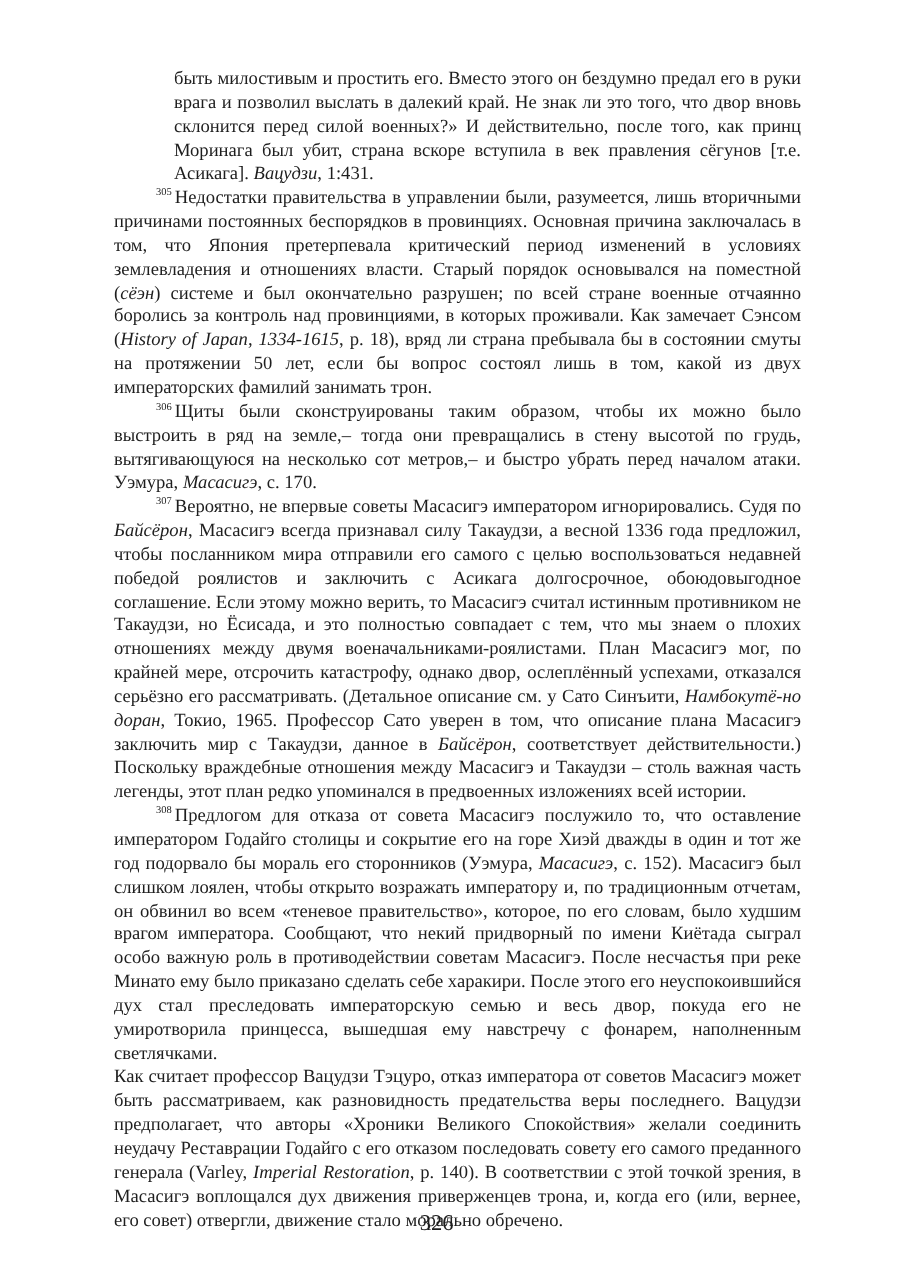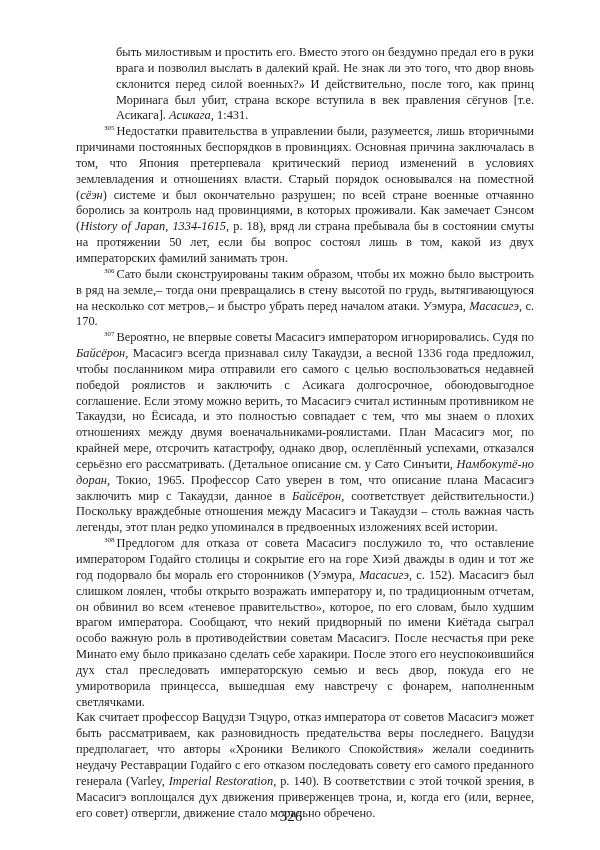--- a/index.html
+++ b/index.html
@@ -49,25 +49,25 @@
       font-size: 15px;
       font-family: "Liberation Serif", "DejaVu Serif", serif;
       color: #1e1e1e;
       padding-left: 35px;
     }
   </style>
 </head>
 <body>
 
 <div class="page">
-  <p class="block quote"><span>быть милостивым и простить его. Вместо этого он бездумно предал его в руки врага и позволил выслать в далекий край. Не знак ли это того, что двор вновь склонится перед силой военных?» И действительно, после того, как принц Моринага был убит, страна вскоре вступила в век правления сёгунов [т.е. Асикага]. </span><i>Асикага</i><span>, 1:431.</span></p>
+  <p class="block quote"><span>быть милостивым и простить его. Вместо этого он бездумно предал его в руки врага и позволил выслать в далекий край. Не знак ли это того, что двор вновь склонится перед силой военных?» И действительно, после того, как принц Моринага был убит, страна вскоре вступила в век правления сёгунов [т.е. Асикага]. </span><i>Вацудзи</i><span>, 1:431.</span></p>
 
   <div id="footnotes">
       <p class="block"><span class="fn-num">305</span><span>Недостатки правительства в управлении были, разумеется, лишь вторичными причинами постоянных беспорядков в провинциях. Основная причина заключалась в том, что Япония претерпевала критический период изменений в условиях землевладения и отношениях власти. Старый порядок основывался на поместной (</span><i>сёэн</i><span>) системе и был окончательно разрушен; по всей стране военные отчаянно боролись за контроль над провинциями, в которых проживали. Как замечает Сэнсом (</span><i>History of Japan, 1334-1615</i><span>, p. 18), вряд ли страна пребывала бы в состоянии смуты на протяжении 50 лет, если бы вопрос состоял лишь в том, какой из двух императорских фамилий занимать трон.</span></p>
-      <p class="block"><span class="fn-num">306</span><span>Сато были сконструированы таким образом, чтобы их можно было выстроить в ряд на земле,– тогда они превращались в стену высотой по грудь, вытягивающуюся на несколько сот метров,– и быстро убрать перед началом атаки. Уэмура, </span><i>Масасигэ</i><span>, с. 170.</span></p>
+      <p class="block"><span class="fn-num">306</span><span>Щиты были сконструированы таким образом, чтобы их можно было выстроить в ряд на земле,– тогда они превращались в стену высотой по грудь, вытягивающуюся на несколько сот метров,– и быстро убрать перед началом атаки. Уэмура, </span><i>Масасигэ</i><span>, с. 170.</span></p>
       <p class="block"><span class="fn-num">307</span><span>Вероятно, не впервые советы Масасигэ императором игнорировались. Судя по </span><i>Байсёрон</i><span>, Масасигэ всегда признавал силу Такаудзи, а весной 1336 года предложил, чтобы посланником мира отправили его самого с целью воспользоваться недавней победой роялистов и заключить с Асикага долгосрочное, обоюдовыгодное соглашение. Если этому можно верить, то Масасигэ считал истинным противником не Такаудзи, но Ёсисада, и это полностью совпадает с тем, что мы знаем о плохих отношениях между двумя военачальниками-роялистами. План Масасигэ мог, по крайней мере, отсрочить катастрофу, однако двор, ослеплённый успехами, отказался серьёзно его рассматривать. (Детальное описание см. у Сато Синъити, </span><i>Намбокутё-но доран</i><span>, Токио, 1965. Профессор Сато уверен в том, что описание плана Масасигэ заключить мир с Такаудзи, данное в </span><i>Байсёрон</i><span>, соответствует действительности.) Поскольку враждебные отношения между Масасигэ и Такаудзи – столь важная часть легенды, этот план редко упоминался в предвоенных изложениях всей истории.</span></p>
       <p class="block"><span class="fn-num">308</span><span>Предлогом для отказа от совета Масасигэ послужило то, что оставление императором Годайго столицы и сокрытие его на горе Хиэй дважды в один и тот же год подорвало бы мораль его сторонников (Уэмура, </span><i>Масасигэ</i><span>, с. 152). Масасигэ был слишком лоялен, чтобы открыто возражать императору и, по традиционным отчетам, он обвинил во всем «теневое правительство», которое, по его словам, было худшим врагом императора. Сообщают, что некий придворный по имени Киётада сыграл особо важную роль в противодействии советам Масасигэ. После несчастья при реке Минато ему было приказано сделать себе харакири. После этого его неуспокоившийся дух стал преследовать императорскую семью и весь двор, покуда его не умиротворила принцесса, вышедшая ему навстречу с фонарем, наполненным светлячками.</span></p>
     </div>
 
   <p class="block" id="closing"><span>Как считает профессор Вацудзи Тэцуро, отказ императора от советов Масасигэ может быть рассматриваем, как разновидность предательства веры последнего. Вацудзи предполагает, что авторы «Хроники Великого Спокойствия» желали соединить неудачу Реставрации Годайго с его отказом последовать совету его самого преданного генерала (</span><span>Varley, </span><i>Imperial Restoration</i><span>, p. 140). В соответствии с этой точкой зрения, в Масасигэ воплощался дух движения приверженцев трона, и, когда его (или, вернее, его совет) отвергли, движение стало морально обречено.</span></p>
 </div>
 
 <div class="page-number">326</div>
 
 </body></html>

